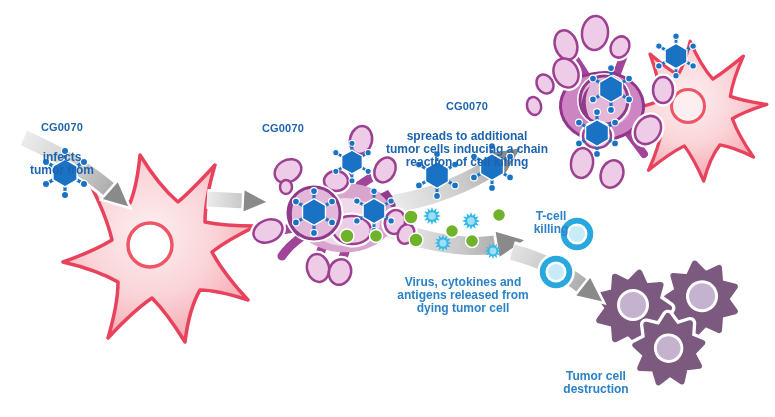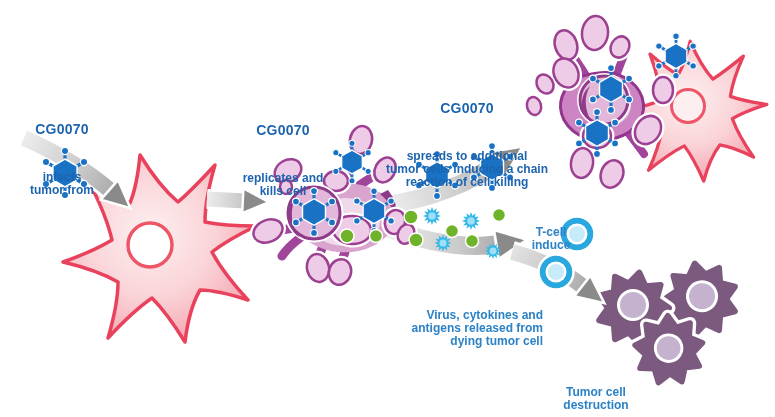--- a/index.html
+++ b/index.html
@@ -5,22 +5,22 @@
   html,body{margin:0;padding:0;background:#fff;}
   .stage{
     position:relative;width:775px;height:417px;background:#ffffff;overflow:hidden;
     font-family:"Liberation Sans","DejaVu Sans",sans-serif;
   }
   .stage svg{position:absolute;left:0;top:0;}
   .lbl{
     position:absolute;text-align:center;font-weight:bold;white-space:pre-line;
     -webkit-font-smoothing:antialiased;
   }
-  .lbl .h{font-size:14px;letter-spacing:.2px;}
-  .lbl .b{font-size:12px;line-height:1.08;margin-top:16px;}
+  .lbl .h{font-size:11px;letter-spacing:.2px;}
+  .lbl .b{font-size:12px;line-height:1.08;}
   .lbl.small .b{font-size:11.5px;line-height:1.1;}
   .dark{color:#1d64af;}
   .light{color:#2b82c6;}
 </style>
 </head>
 <body>
 
 <div class="stage">
 
 <svg width="775" height="417" viewBox="0 0 775 417">
@@ -249,40 +249,38 @@
 </svg>
 
 <div class="lbl dark" style="left:12px;top:103px;width:100px;">
   <div class="h">CG0070</div>
   <div class="b">infects
 tumor from</div>
 </div>
 
 <div class="lbl dark" style="left:233px;top:104px;width:100px;">
   <div class="h">CG0070</div>
-  <div class="b">replicates and
-kills cell</div>
 </div>
 
 <div class="lbl dark" style="left:381px;top:82px;width:172px;">
   <div class="h">CG0070</div>
   <div class="b">spreads to additional
 tumor cells inducing a chain
 reaction of cell killing</div>
 </div>
 
-<div class="lbl light" style="left:383px;top:275px;width:160px;text-align:right;">
+<div class="lbl light" style="left:383px;top:258px;width:160px;">
   <div class="b">Virus, cytokines and
 antigens released from
 dying tumor cell</div>
 </div>
 
 <div class="lbl light" style="left:521px;top:192px;width:60px;">
   <div class="b">T-cell
-induce</div>
+killing</div>
 </div>
 
 
 <div class="lbl light" style="left:546px;top:352px;width:100px;">
   <div class="b">Tumor cell
 destruction</div>
 </div>
 
 </div>
 

